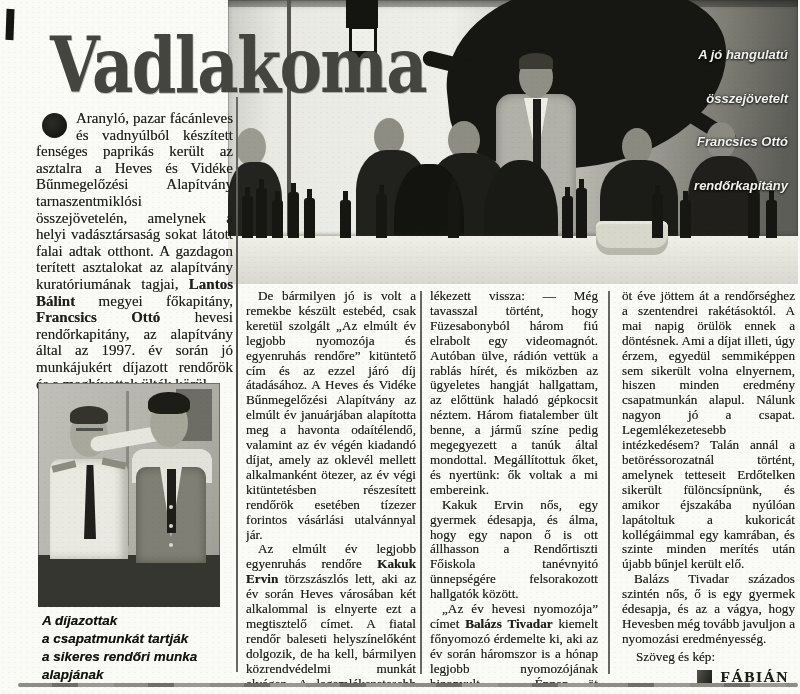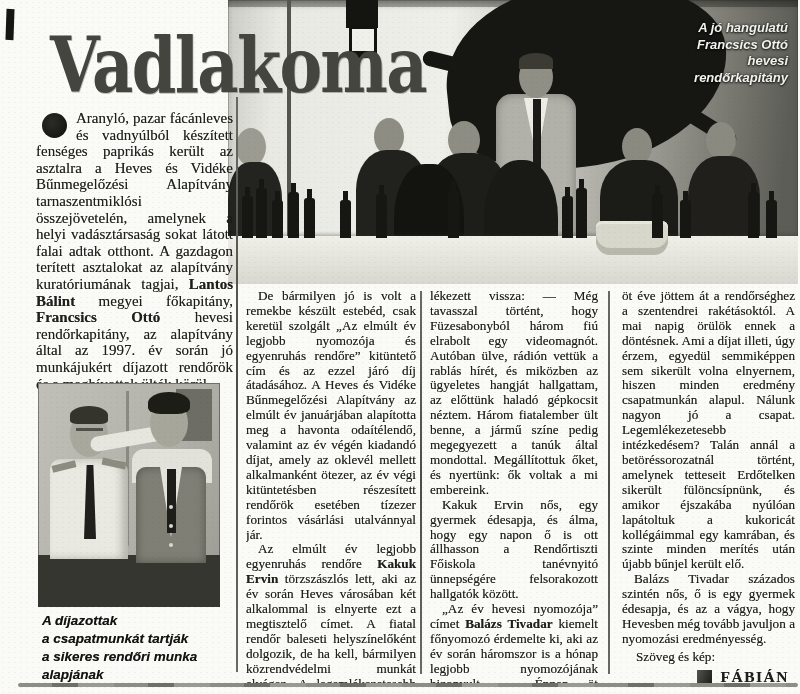--- a/index.html
+++ b/index.html
@@ -23,21 +23,21 @@
   .photo-top{position:absolute;left:228px;top:0;width:570px;height:284px;margin:0;overflow:hidden;
         background:linear-gradient(95deg,#cbcbc5 0%,#e9e9e3 9%,#efefe9 38%,#bcbcb5 60%,#8e8e86 78%,#5d5d57 96%);
         box-shadow:inset 0 0 0 1px rgba(40,40,36,.25), inset 0 6px 8px -4px rgba(30,30,26,.5);}
   .ph{position:absolute;}
   .bottle{position:absolute;width:11px;background:#161613;border-radius:3px 3px 0 0;}
   .bottle::before{content:"";position:absolute;left:3px;top:-9px;width:5px;height:9px;background:#161613;}
   .photo-top-caption{position:absolute;right:10px;top:20px;width:158px;text-align:right;z-index:4;
         font-family:"Liberation Sans",sans-serif;font-style:italic;font-weight:bold;
         font-size:13px;line-height:16.5px;color:#f3f3ee;
         text-shadow:0 0 3px rgba(0,0,0,.85),0 1px 2px rgba(0,0,0,.7);}
-  .photo-top-caption div{white-space:nowrap;}
+  .photo-top-caption div{white-space:nowrap;margin-top:27px;}
 
   
   .photo-left{position:absolute;left:38px;top:383px;width:182px;height:224px;margin:0;overflow:hidden;
         background:linear-gradient(115deg,#c0c0b9 0%,#b2b2aa 55%,#9b9b93 100%);
         box-shadow:inset 0 0 0 1px rgba(35,35,30,.45);}
   .left-caption{position:absolute;left:42px;top:612px;width:200px;
         font-family:"Liberation Sans",sans-serif;font-style:italic;font-weight:bold;
         font-size:13.5px;line-height:18px;color:#121210;}
 
   
@@ -119,22 +119,22 @@
     <div class="bottle" style="left:220px;top:190px;height:48px;"></div>
     <div class="bottle" style="left:334px;top:196px;height:42px;"></div>
     <div class="bottle" style="left:348px;top:188px;height:50px;"></div>
     <div class="bottle" style="left:424px;top:194px;height:44px;"></div>
     <div class="bottle" style="left:452px;top:200px;height:38px;"></div>
     <div class="bottle" style="left:520px;top:192px;height:46px;"></div>
     <div class="bottle" style="left:538px;top:200px;height:38px;"></div>
 
     <div class="photo-top-caption">
       <div>A jó hangulatú</div>
+      <div>összejövetelt</div>
       <div>Francsics Ottó</div>
-      <div>hevesi</div>
       <div>rendőrkapitány</div>
     </div>
   </figure>
 
   <h1 class="headline">Vadlakoma</h1>
 
   <section class="col col1">
     <p>
       <span class="dropcap-bullet"></span>
       <span>Aranyló, pazar fácánleves és vadnyúlból készített fenséges paprikás került az asztalra a Heves és Vidéke Bűnmegelőzési Alapítvány tarnaszentmiklósi összejövetelén, amelynek a helyi vadásztársaság sokat látott falai adtak otthont. A gazdagon terített asztalokat az alapítvány kuratóriumának tagjai, </span><b>Lantos Bálint</b><span> megyei főkapitány, </span><b>Francsics Ottó</b><span> hevesi rendőrkapitány, az alapítvány által az 1997. év során jó munkájukért díjazott rendőrök és a meghívottak ülték körül.</span>

